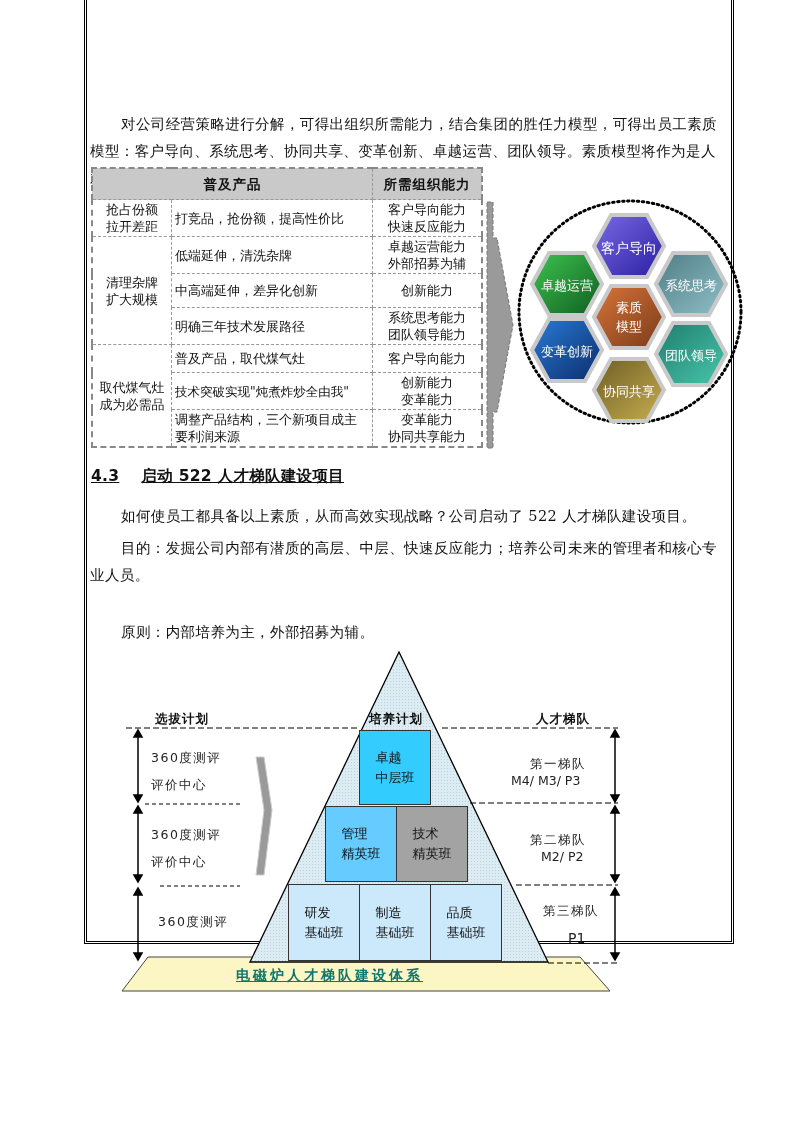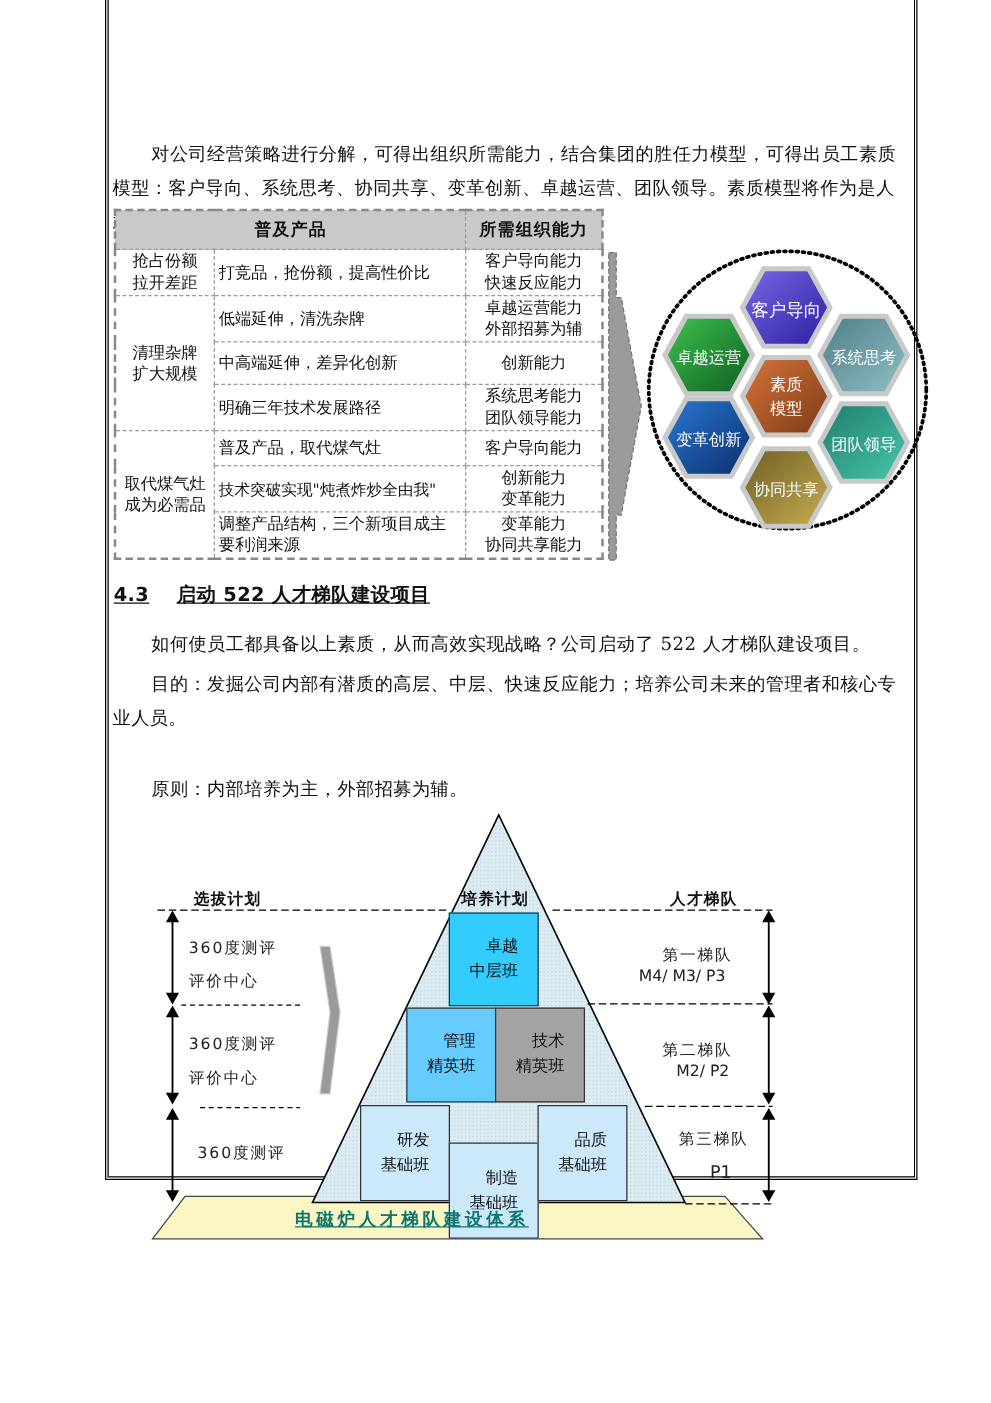--- a/index.html
+++ b/index.html
@@ -17,21 +17,21 @@
                    font-size:13.5px; height:28px; letter-spacing:1px; }
   .c { text-align:center; }
   .arrow1 { position:absolute; left:483px; top:200px; }
   .hexwrap { position:absolute; left:515px; top:198px; width:230px; height:228px; }
   .heading { position:absolute; left:91px; top:466px; font-family:"DejaVu Sans","Liberation Sans",sans-serif;
              font-weight:bold; font-size:15.5px; text-decoration:underline; letter-spacing:0.3px; }
   .heading .num { margin-right:22px; }
   .lbl { position:absolute; font-family:"DejaVu Sans","Liberation Sans",sans-serif; font-size:12.5px; color:#222; letter-spacing:1.5px; }
   .hdr { position:absolute; font-family:"DejaVu Sans","Liberation Sans",sans-serif; font-weight:bold; font-size:12.5px; letter-spacing:1px; }
   .box { position:absolute; box-sizing:border-box; border:1px solid #333; display:flex; align-items:center; justify-content:center;
-         text-align:right; font-family:"DejaVu Sans","Liberation Sans",sans-serif; font-size:13px; line-height:20px; color:#111; }
+         text-align:left; font-family:"DejaVu Sans","Liberation Sans",sans-serif; font-size:13px; line-height:20px; color:#111; }
   .base-title { position:absolute; left:236px; top:967px; font-family:"DejaVu Serif","Liberation Serif",serif; font-weight:bold;
                 font-size:14px; letter-spacing:3px; text-decoration:underline; color:#0f766e; }
 </style>
 </head>
 <body>
 
 <div class="frame"></div>
 
 <div class="para indent" style="top:111px;">对公司经营策略进行分解，可得出组织所需能力，结合集团的胜任力模型，可得出员工素质模型：客户导向、系统思考、协同共享、变革创新、卓越运营、团队领导。素质模型将作为是人才选拔和培养的重要依据。</div>
 
@@ -218,21 +218,21 @@
 <div class="lbl" style="left:158px;top:914px;">360度测评</div>
 
 <div class="box" style="left:359px;top:730px;width:72px;height:75px;background:#33ccff;white-space:pre-line;">卓越
 中层班</div>
 <div class="box" style="left:325px;top:806px;width:72px;height:76px;background:#66ccff;white-space:pre-line;">管理
 精英班</div>
 <div class="box" style="left:396px;top:806px;width:72px;height:76px;background:#a3a3a3;white-space:pre-line;">技术
 精英班</div>
 <div class="box" style="left:288px;top:884px;width:72px;height:77px;background:#cce9fb;white-space:pre-line;">研发
 基础班</div>
-<div class="box" style="left:359px;top:884px;width:72px;height:77px;background:#cce9fb;white-space:pre-line;margin-top:30px;">制造
+<div class="box" style="left:359px;top:884px;width:72px;height:77px;background:#cce9fb;white-space:pre-line;">制造
 基础班</div>
 <div class="box" style="left:430px;top:884px;width:72px;height:77px;background:#cce9fb;white-space:pre-line;">品质
 基础班</div>
 
 <div class="lbl" style="left:530px;top:756px;">第一梯队</div>
 <div class="lbl" style="left:511px;top:773px;letter-spacing:0;">M4/ M3/ P3</div>
 <div class="lbl" style="left:530px;top:832px;">第二梯队</div>
 <div class="lbl" style="left:541px;top:849px;letter-spacing:0;">M2/ P2</div>
 <div class="lbl" style="left:543px;top:903px;">第三梯队</div>
 <div class="lbl" style="left:568px;top:930px;letter-spacing:0;font-size:14px;">P1</div>

